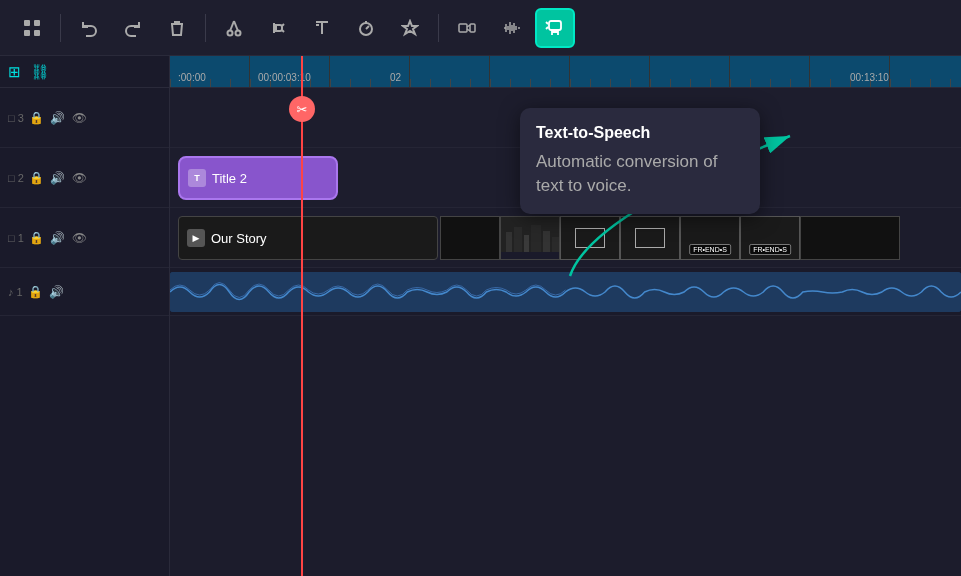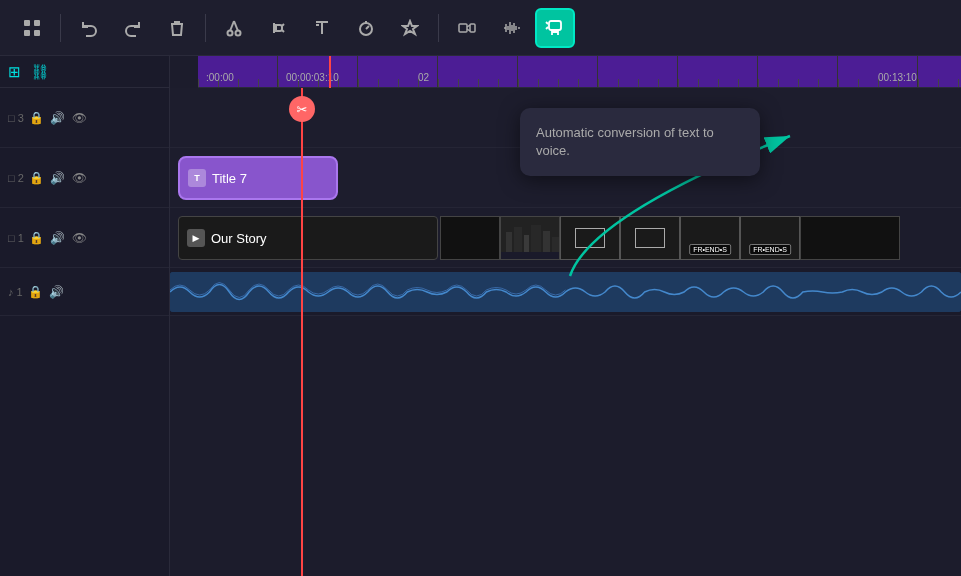--- a/index.html
+++ b/index.html
@@ -68,26 +68,25 @@
       flex: 1;
       background: #1c1c2c;
       display: flex;
       flex-direction: column;
       position: relative;
       overflow: hidden;
     }
 
     .timeline-ruler {
       height: 32px;
-      background: #4c1d95;
+      background: #0c4a6e;
       border-bottom: 1px solid #2a2a3a;
       position: relative;
       display: flex;
       align-items: flex-end;
-      margin-left: 28px;
     }
     .ruler-bg {
       position: absolute;
       top: 0; left: 0; right: 0; bottom: 0;
       background: repeating-linear-gradient(
         to right,
         transparent 0px,
         transparent 79px,
         #333 79px,
         #333 80px
@@ -262,21 +261,21 @@
       z-index: 100;
       box-shadow: 0 4px 20px rgba(0,0,0,0.5);
     }
     .tooltip-title {
       font-size: 16px;
       font-weight: 700;
       color: #ffffff;
       margin-bottom: 8px;
     }
     .tooltip-desc {
-      font-size: 13px;
+      font-size: 17px;
       color: #aaa;
       line-height: 1.4;
     }
 
     
     .ruler-playhead {
       position: absolute;
       left: 131px;
       top: 0;
       width: 2px;
@@ -464,21 +463,21 @@
         <div class="playhead-scissor">✂</div>
       </div>
 
       <div class="track-row title-track" style="height:60px;"></div>
 
       <div class="track-row title-track" style="height:60px; position:relative;">
         <div class="clip-title2">
           <div class="clip-title2-icon">
             <span style="font-size:9px;font-weight:bold;color:white;">T</span>
           </div>
-          <span>Title 7</span>
+          <span>Title 2</span>
         </div>
       </div>
 
       <div class="track-row video-track" style="height:60px; position:relative;">
         <div class="clip-ourstory">
           <div class="clip-play-icon">▶</div>
           <span>Our Story</span>
         </div>
 
         <div class="filmstrip">
@@ -530,20 +529,21 @@
 
             <path d="M0,20 Q10,10 20,20 Q30,30 40,20 Q50,5 60,20 Q70,35 80,20 Q90,8 100,20 Q110,32 120,20 Q130,10 140,20 Q150,28 160,20 Q170,12 180,20 Q190,30 200,20 Q210,8 220,20 Q230,32 240,20 Q250,15 260,20 Q270,25 280,20 Q290,10 300,20 Q310,32 320,20 Q330,15 340,20 Q350,28 360,20 Q370,10 380,20 Q390,30 400,20 Q410,12 420,20 Q430,28 440,20 Q450,8 460,20 Q470,32 480,20 Q490,15 500,20 Q510,25 520,20 Q530,10 540,20 Q550,30 560,20 Q570,12 580,20 Q590,28 600,20 Q610,8 620,20 Q630,32 640,20 Q650,18 660,20 Q670,22 680,20 Q690,15 700,20 Q710,25 720,20 Q730,12 740,20 Q750,28 760,20 Q770,8 780,20 Q790,30 800,20" stroke="#4488cc" stroke-width="1.5" fill="none"></path>
 
             <path d="M0,18 Q10,8 20,18 Q30,28 40,18 Q50,3 60,18 Q70,33 80,18 Q90,6 100,18 Q110,30 120,18 Q130,8 140,18 Q150,26 160,18 Q170,10 180,18 Q190,28 200,18 Q210,6 220,18 Q230,30 240,18 Q250,13 260,18 Q270,23 280,18 Q290,8 300,18 Q310,30 320,18 Q330,13 340,18 Q350,26 360,18 Q370,8 380,18 Q390,28 400,18" stroke="#5599ee" stroke-width="1" fill="none" opacity="0.5"></path>
           </svg>
         </div>
       </div>
     </div>
 
     <div class="tooltip-popup">
+      <div class="tooltip-title">Text-to-Speech</div>
       <div class="tooltip-desc">Automatic conversion of text to voice.</div>
     </div>
 
     <svg style="position:absolute;top:60px;left:340px;width:330px;height:200px;z-index:99;pointer-events:none;">
       <defs>
         <marker id="arrowhead" markerWidth="10" markerHeight="7" refX="10" refY="3.5" orient="auto">
           <polygon points="0 0, 10 3.5, 0 7" fill="#00c4a0"></polygon>
         </marker>
       </defs>
       <path d="M 60 160 Q 80 100 280 20" stroke="#00c4a0" stroke-width="2.5" fill="none" marker-end="url(#arrowhead)"></path>

